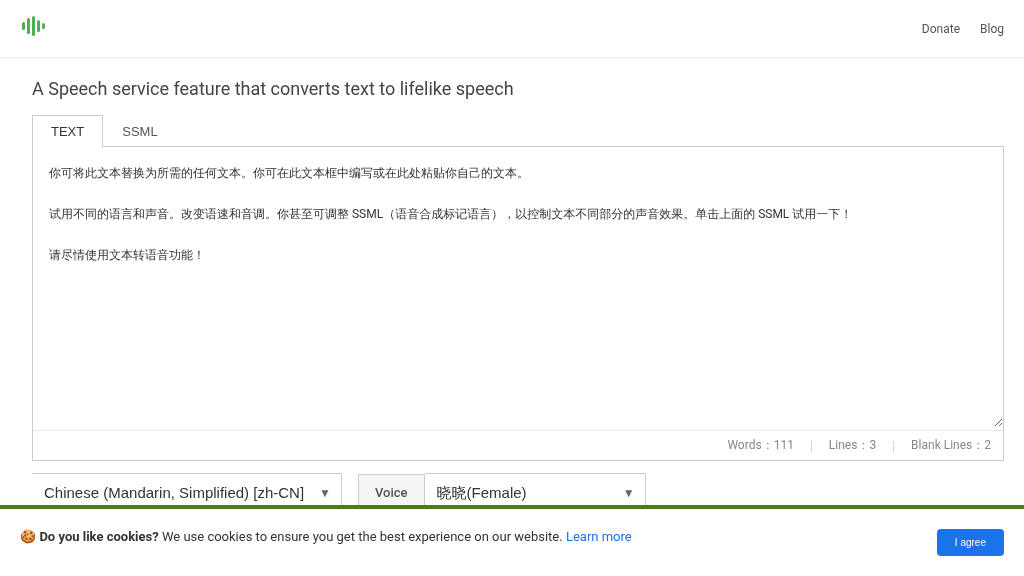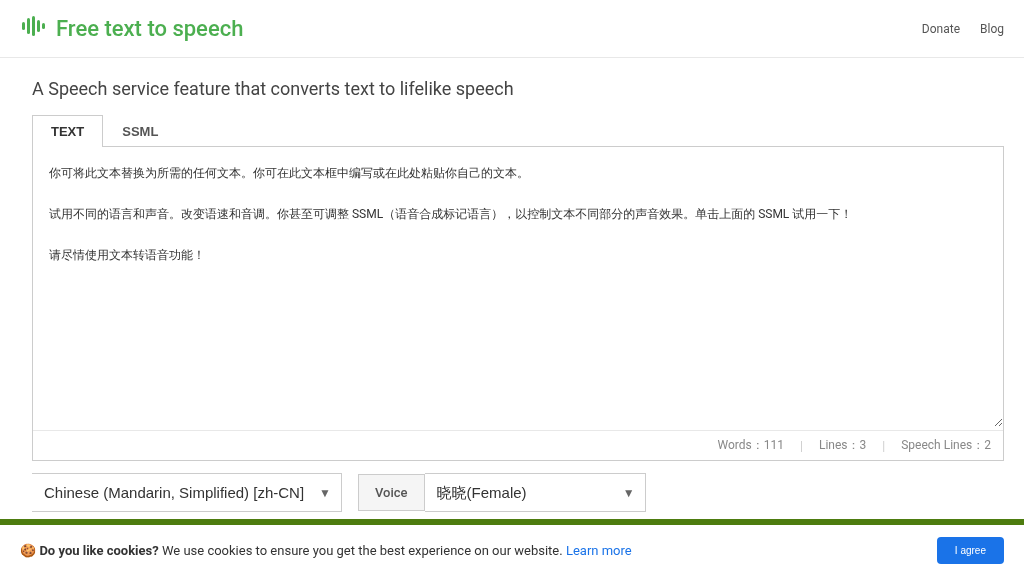--- a/index.html
+++ b/index.html
@@ -57,21 +57,21 @@
     
     .tabs {
       display: flex;
       border-bottom: 1px solid #ccc;
       margin-bottom: 0;
     }
     .tab {
       padding: 8px 18px;
       cursor: pointer;
       font-size: 13px;
-      font-weight: 700;
+      font-weight: 400;
       color: #555;
       border: 1px solid transparent;
       border-bottom: none;
       margin-bottom: -1px;
       background: none;
     }
     .tab.active {
       border-color: #ccc;
       border-bottom-color: #fff;
       background: #fff;
@@ -162,24 +162,24 @@
       align-items: center;
     }
 
     
     .cookie-banner {
       position: fixed;
       bottom: 0;
       left: 0;
       right: 0;
       background: #fff;
-      border-top: 6px solid #4d7c0f;
-      padding: 12px 20px;
-      display: flex;
-      align-items: center;
+      border-top: 4px solid #4d7c0f;
+      padding: 20px 20px;
+      display: flex;
+      align-items: flex-start;
       gap: 8px;
       font-size: 13px;
       color: #333;
       z-index: 100;
     }
     .cookie-text {
       flex: 1;
     }
     .cookie-learn-more {
       color: #1a73e8;
@@ -204,21 +204,20 @@
   <div class="logo-area">
     <span class="logo-icon">
       <svg width="28" height="28" viewBox="0 0 28 28" fill="none" xmlns="http://www.w3.org/2000/svg">
         <rect x="2" y="10" width="3" height="8" rx="1.5" fill="#4CAF50"></rect>
         <rect x="7" y="6" width="3" height="16" rx="1.5" fill="#4CAF50"></rect>
         <rect x="12" y="4" width="3" height="20" rx="1.5" fill="#4CAF50"></rect>
         <rect x="17" y="8" width="3" height="12" rx="1.5" fill="#4CAF50"></rect>
         <rect x="22" y="11" width="3" height="6" rx="1.5" fill="#4CAF50"></rect>
       </svg>
     </span>
-    <span class="logo-text">Free text to speech</span>
   </div>
   <nav class="header-nav">
     <a href="#">Donate</a>
     <a href="#">Blog</a>
   </nav>
 </div>
 
 <div class="main">
   <p class="subtitle">A Speech service feature that converts text to lifelike speech</p>
 
@@ -236,21 +235,21 @@
     <div class="textarea-stats">
       <span>
         <span>Words：</span><span>111</span>
       </span>
       <span class="stat-separator">|</span>
       <span>
         <span>Lines：</span><span>3</span>
       </span>
       <span class="stat-separator">|</span>
       <span>
-        <span>Speech Lines：</span><span>2</span>
+        <span>Blank Lines：</span><span>2</span>
       </span>
     </div>
   </div>
 
   <div class="controls-row">
 
     <div class="control-group">
       <div class="control-select-wrapper">
         <select class="control-select">
           <option>Chinese (Mandarin, Simplified) [zh-CN]</option>

